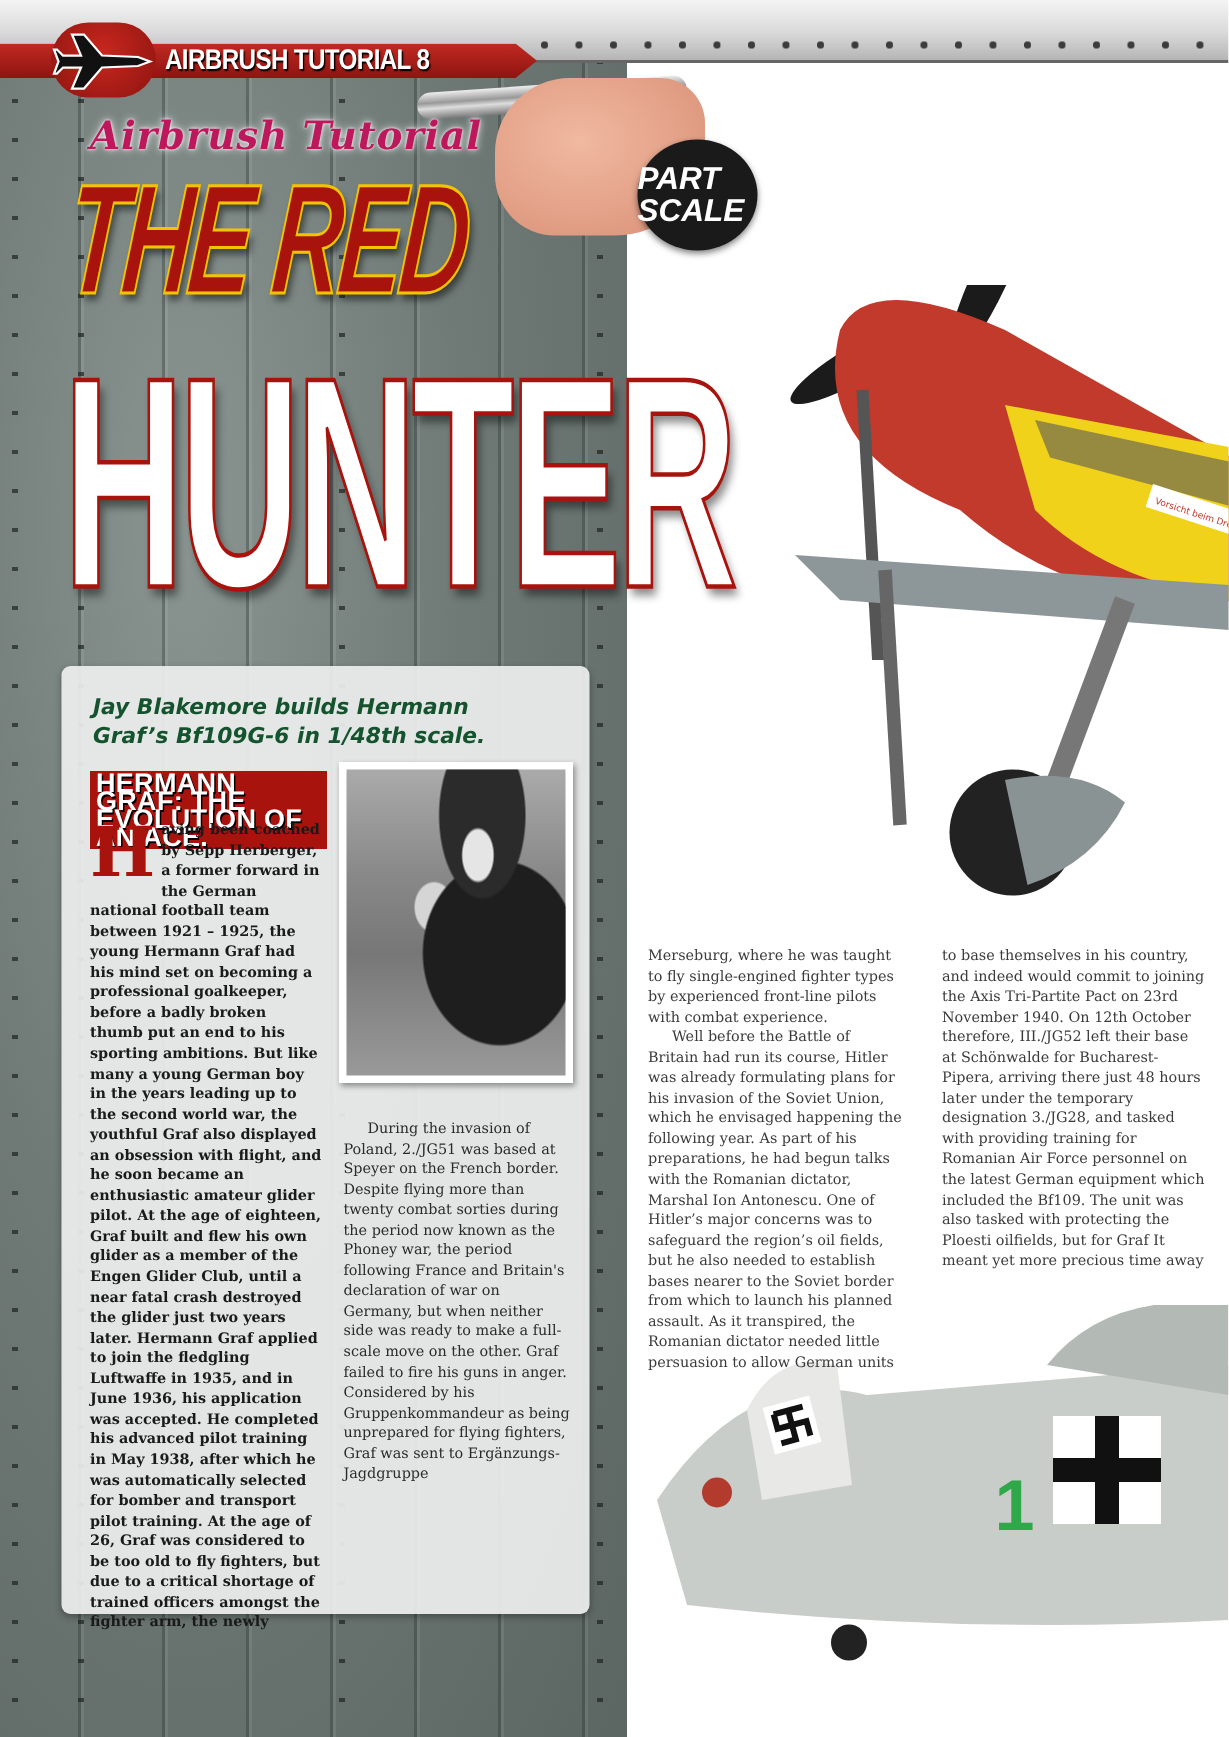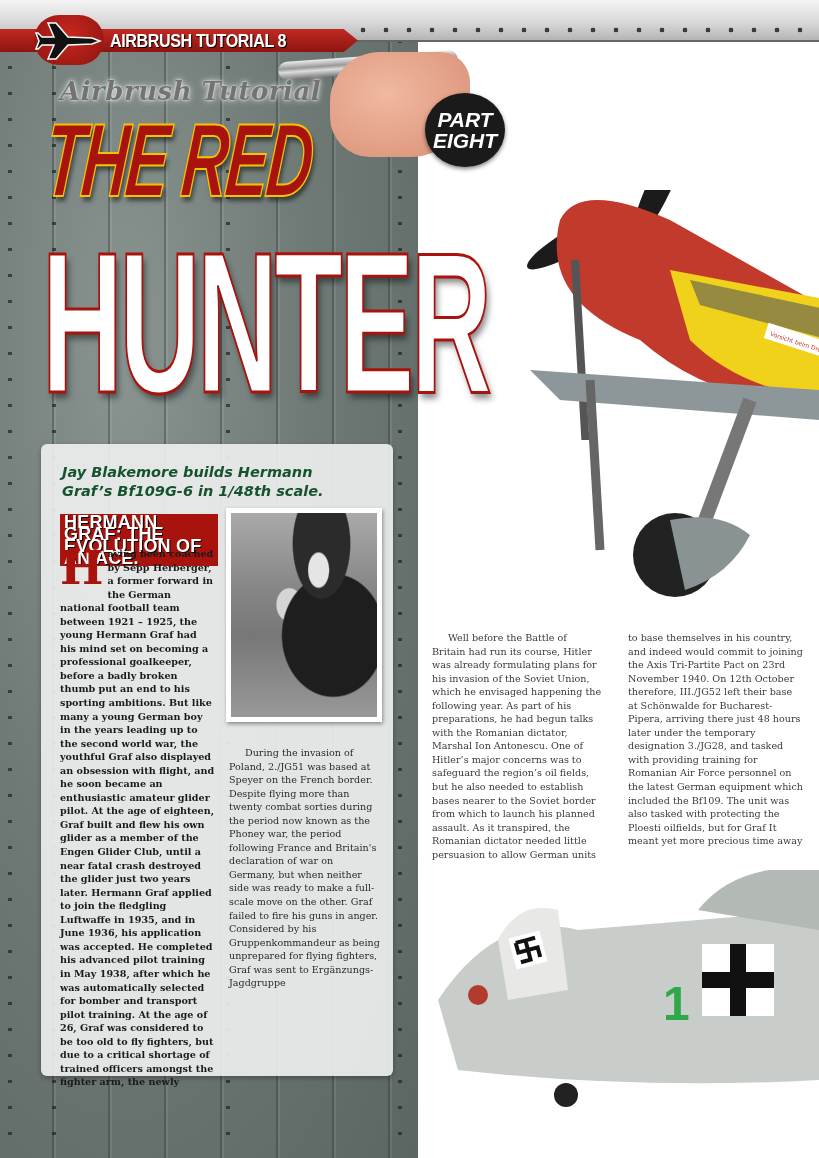--- a/index.html
+++ b/index.html
@@ -15,34 +15,34 @@
   .rivets-h{position:absolute;left:360px;top:27px;width:455px;height:6px;
     background:radial-gradient(circle at 3px 3px,#3c3c3c 0 2.3px, transparent 2.6px) 0 0/23px 6px repeat-x;}
   .photo-area{position:absolute;left:418px;top:42px;width:401px;height:1116px;background:#fff;}
   .banner{position:absolute;left:0;top:29px;width:358px;height:23px;
     background:linear-gradient(180deg,#c12a22,#8e1410);clip-path:polygon(0 0,96% 0,100% 50%,96% 100%,0 100%);
     box-shadow:0 2px 3px rgba(0,0,0,.4);}
   .banner-badge{position:absolute;left:34px;top:15px;width:70px;height:50px;border-radius:26px;
     background:radial-gradient(circle at 50% 40%,#c8271e,#8e1410);}
   .banner-text{position:absolute;left:110px;top:30px;color:#fff;font-family:"Liberation Sans",sans-serif;font-weight:bold;
     font-size:19px;letter-spacing:-0.5px;transform:scaleX(.85);transform-origin:left;text-shadow:1px 1px 1px #000;}
-  .kicker{position:absolute;left:60px;top:76px;color:#737373;font-family:"DejaVu Serif",serif;font-style:italic;font-weight:bold;
+  .kicker{position:absolute;left:60px;top:76px;color:#be185d;font-family:"DejaVu Serif",serif;font-style:italic;font-weight:bold;
     font-size:26px;text-shadow:0 0 6px rgba(255,255,255,.9),0 0 2px #fff;letter-spacing:.5px;}
   .title-red{position:absolute;left:50px;top:108px;color:#a8140d;font-family:"Liberation Sans",sans-serif;font-weight:bold;font-style:italic;
     font-size:104px;line-height:104px;letter-spacing:-4px;transform:scaleX(.62) skewX(-8deg);transform-origin:left top;
     -webkit-text-stroke:2px #f2c300;text-shadow:4px 5px 6px rgba(0,0,0,.5);white-space:nowrap;}
   .title-white{position:absolute;left:42px;top:228px;color:#fff;font-family:"Liberation Sans",sans-serif;font-weight:bold;
     font-size:200px;line-height:190px;letter-spacing:-6px;transform:scaleX(.56);transform-origin:left top;
     -webkit-text-stroke:3px #a8140d;text-shadow:5px 6px 8px rgba(0,0,0,.45);white-space:nowrap;}
   .airbrush{position:absolute;left:278px;top:56px;width:180px;height:18px;border-radius:9px;
     background:linear-gradient(180deg,#eee,#999 40%,#ddd 60%,#777);transform:rotate(-4deg);}
   .hand{position:absolute;left:330px;top:52px;width:140px;height:105px;border-radius:50px 30px 60px 40px;
     background:radial-gradient(ellipse at 40% 40%,#f0b9a0,#d98f76);}
   .part-badge{position:absolute;left:425px;top:93px;width:80px;height:74px;border-radius:50%;background:#1a1a1a;
-    display:flex;flex-direction:column;align-items:center;justify-content:center;color:#fff;font-family:"Liberation Sans",sans-serif;
+    display:flex;flex-direction:column;align-items:flex-start;justify-content:center;color:#fff;font-family:"Liberation Sans",sans-serif;
     font-style:italic;font-weight:bold;font-size:21px;line-height:21px;box-shadow:0 2px 4px rgba(0,0,0,.5);}
   .plane-nose{position:absolute;left:520px;top:190px;width:310px;height:250px;}
   .plane-bottom{position:absolute;left:438px;top:870px;width:381px;height:250px;}
   .panel{position:absolute;left:41px;top:444px;width:352px;height:632px;background:rgba(236,238,237,.93);border-radius:6px;
     box-shadow:0 2px 5px rgba(0,0,0,.3);}
   .standfirst{position:absolute;left:62px;top:463px;width:300px;font-family:"DejaVu Sans",sans-serif;font-style:italic;
     font-weight:bold;font-size:14.5px;line-height:19px;color:#14532d;}
   .boxhead{position:absolute;left:60px;top:514px;width:150px;background:#a8140d;padding:2px 4px;
     color:#fff;font-family:"Liberation Sans",sans-serif;font-weight:bold;font-size:18px;line-height:12px;transform:scaleX(1);
     text-shadow:1px 1px 0 #000;letter-spacing:.2px;}
@@ -126,41 +126,42 @@
 
 <div class="airbrush"></div>
 <div class="hand"></div>
 
 <div class="kicker">Airbrush Tutorial</div>
 <div class="title-red">THE RED</div>
 <div class="title-white">HUNTER</div>
 
 <div class="part-badge">
   <span>PART</span>
-  <span>EIGHT</span>
+  <span>SCALE</span>
 </div>
 
 <div class="panel"></div>
 <div class="standfirst">Jay Blakemore builds Hermann Graf’s Bf109G-6 in 1/48th scale.</div>
 
 <div class="boxhead">HERMANN GRAF: THE EVOLUTION OF AN ACE.</div>
 
 <div class="photo">
   <div class="photo-inner"></div>
 </div>
 
 <div class="col col1 bold">
   <span class="dropcap">H</span><span>aving been coached by Sepp Herberger, a former forward in the German national football team between 1921 – 1925, the young Hermann Graf had his mind set on becoming a professional goalkeeper, before a badly broken thumb put an end to his sporting ambitions. But like many a young German boy in the years leading up to the second world war, the youthful Graf also displayed an obsession with flight, and he soon became an enthusiastic amateur glider pilot. At the age of eighteen, Graf built and flew his own glider as a member of the Engen Glider Club, until a near fatal crash destroyed the glider just two years later. Hermann Graf applied to join the fledgling Luftwaffe in 1935, and in June 1936, his application was accepted. He completed his advanced pilot training in May 1938, after which he was automatically selected for bomber and transport pilot training. At the age of 26, Graf was considered to be too old to fly fighters, but due to a critical shortage of trained officers amongst the fighter arm, the newly</span>
 </div>
 
 <div class="col col2">
   <p class="ind">During the invasion of Poland, 2./JG51 was based at Speyer on the French border. Despite flying more than twenty combat sorties during the period now known as the Phoney war, the period following France and Britain's declaration of war on Germany, but when neither side was ready to make a full-scale move on the other. Graf failed to fire his guns in anger. Considered by his Gruppenkommandeur as being unprepared for flying fighters, Graf was sent to Ergänzungs-Jagdgruppe</p>
 </div>
 
 <div class="col col3">
+  <p>Merseburg, where he was taught to fly single-engined fighter types by experienced front-line pilots with combat experience.</p>
   <p class="ind">Well before the Battle of Britain had run its course, Hitler was already formulating plans for his invasion of the Soviet Union, which he envisaged happening the following year. As part of his preparations, he had begun talks with the Romanian dictator, Marshal Ion Antonescu. One of Hitler’s major concerns was to safeguard the region’s oil fields, but he also needed to establish bases nearer to the Soviet border from which to launch his planned assault. As it transpired, the Romanian dictator needed little persuasion to allow German units</p>
 </div>
 
 <div class="col col4">
   <p>to base themselves in his country, and indeed would commit to joining the Axis Tri-Partite Pact on 23rd November 1940. On 12th October therefore, III./JG52 left their base at Schönwalde for Bucharest-Pipera, arriving there just 48 hours later under the temporary designation 3./JG28, and tasked with providing training for Romanian Air Force personnel on the latest German equipment which included the Bf109. The unit was also tasked with protecting the Ploesti oilfields, but for Graf It meant yet more precious time away</p>
 </div>
 
 <div class="footer">6 • JULY 2017 • SCALE AVIATION MODELLER INTERNATIONAL</div>
 
 </body></html>

